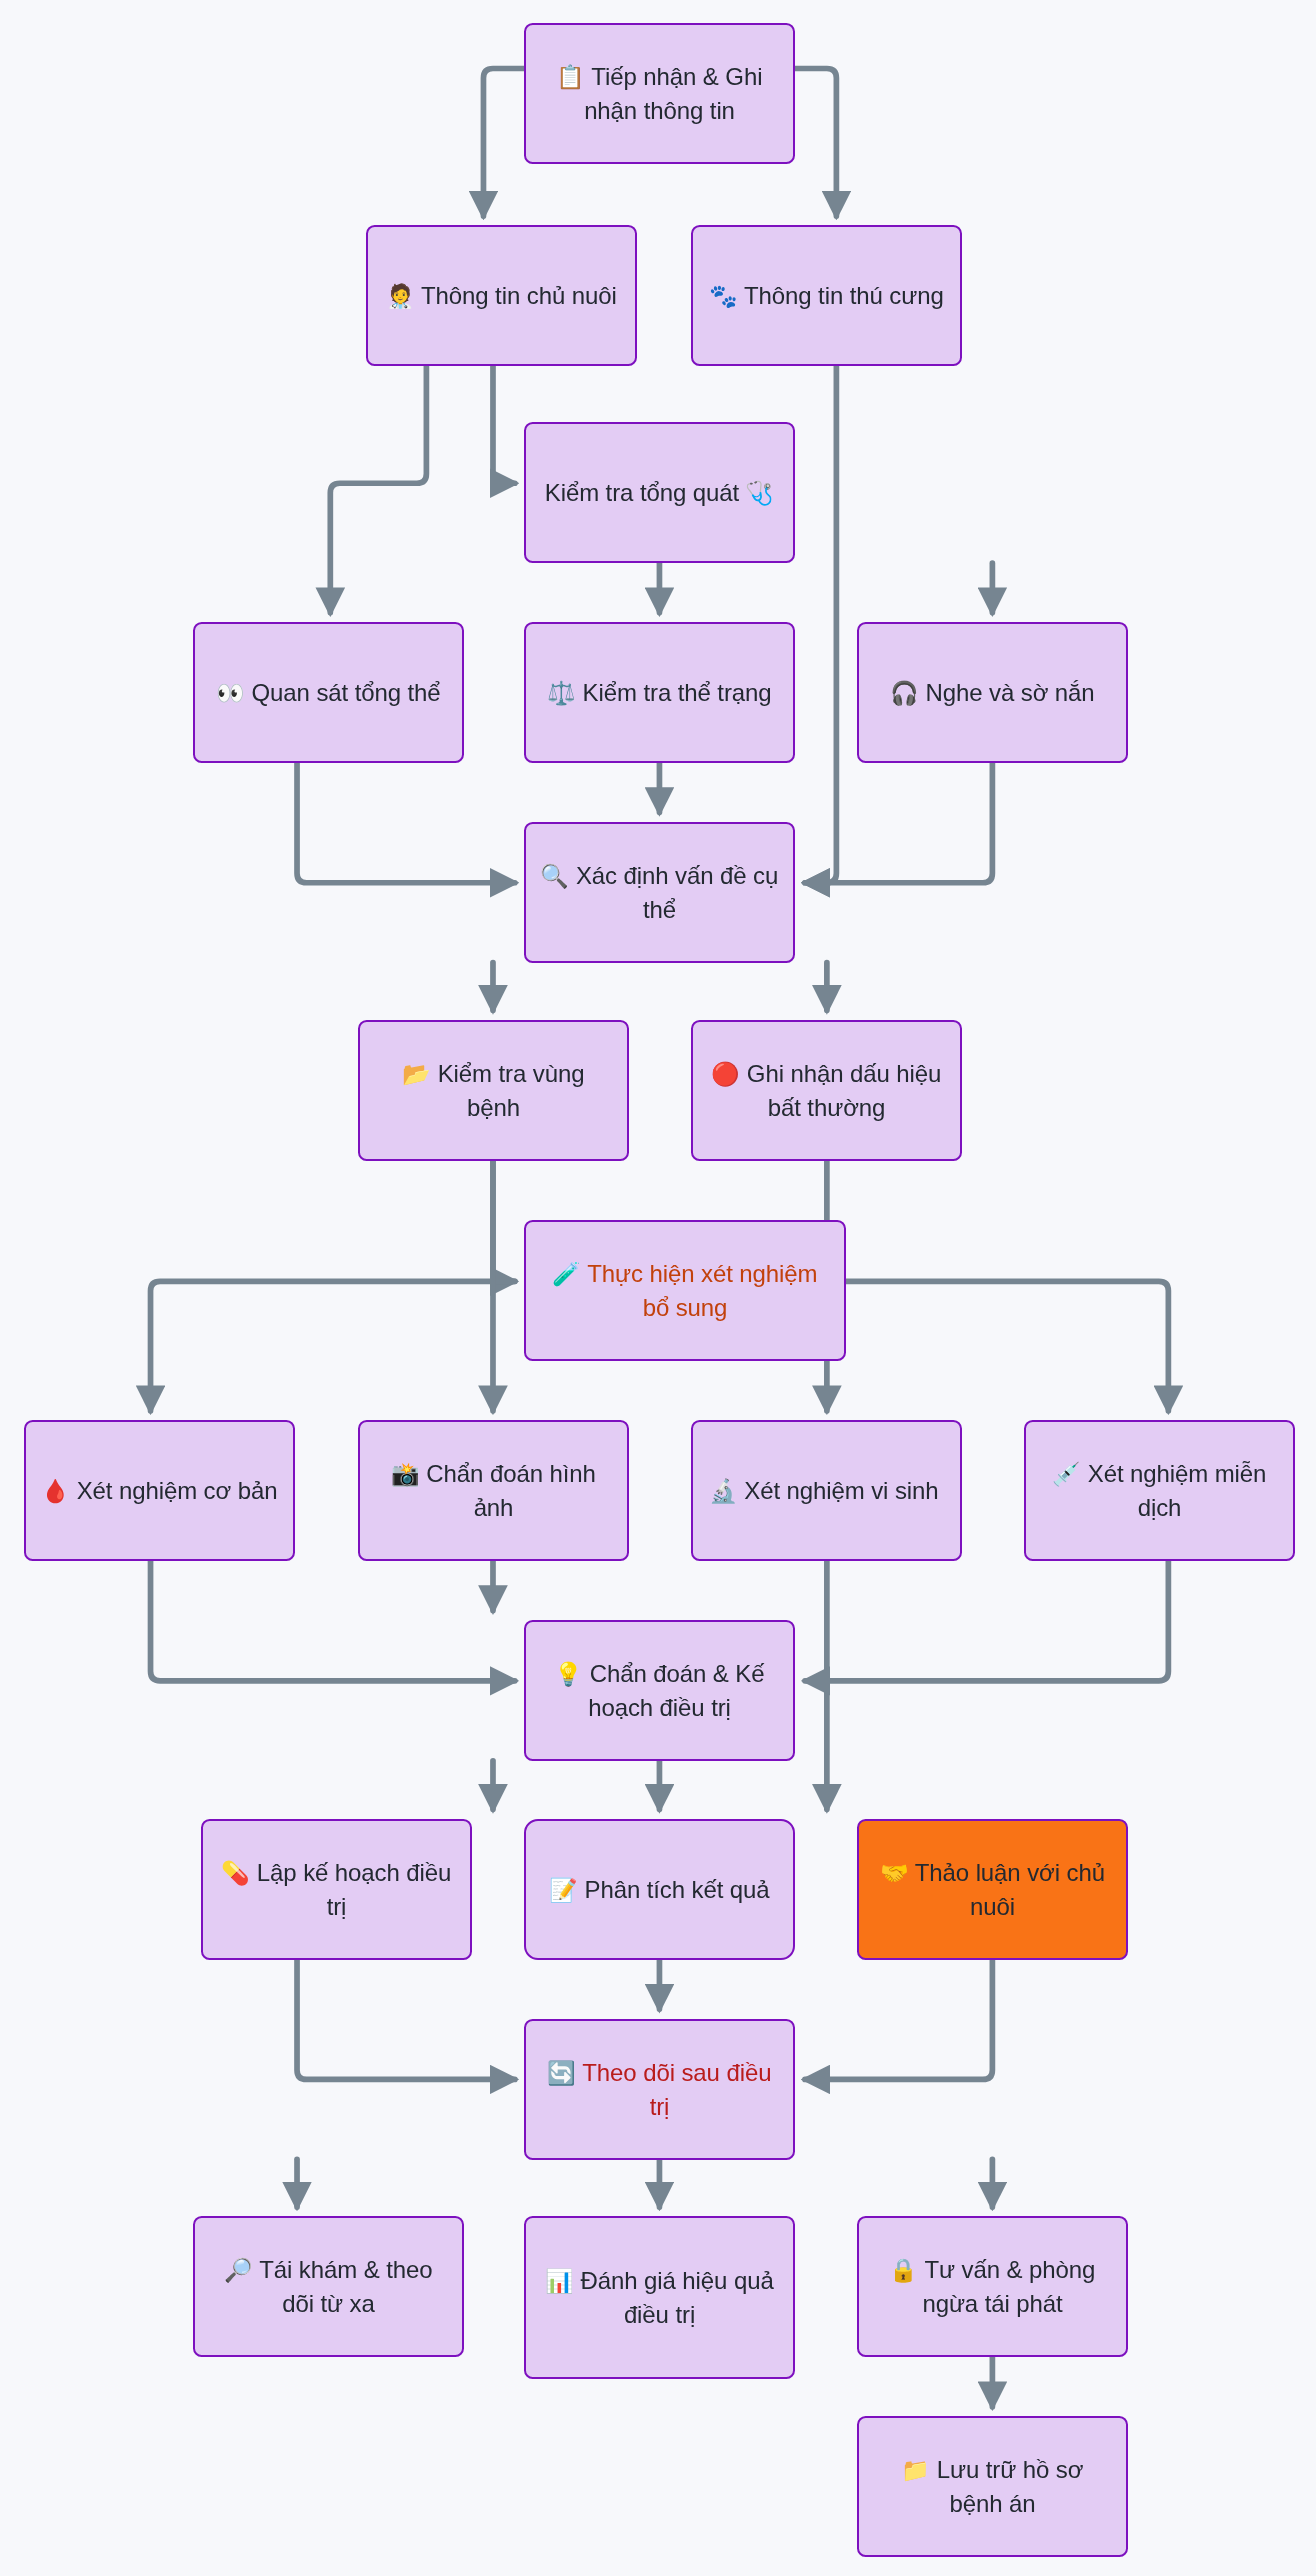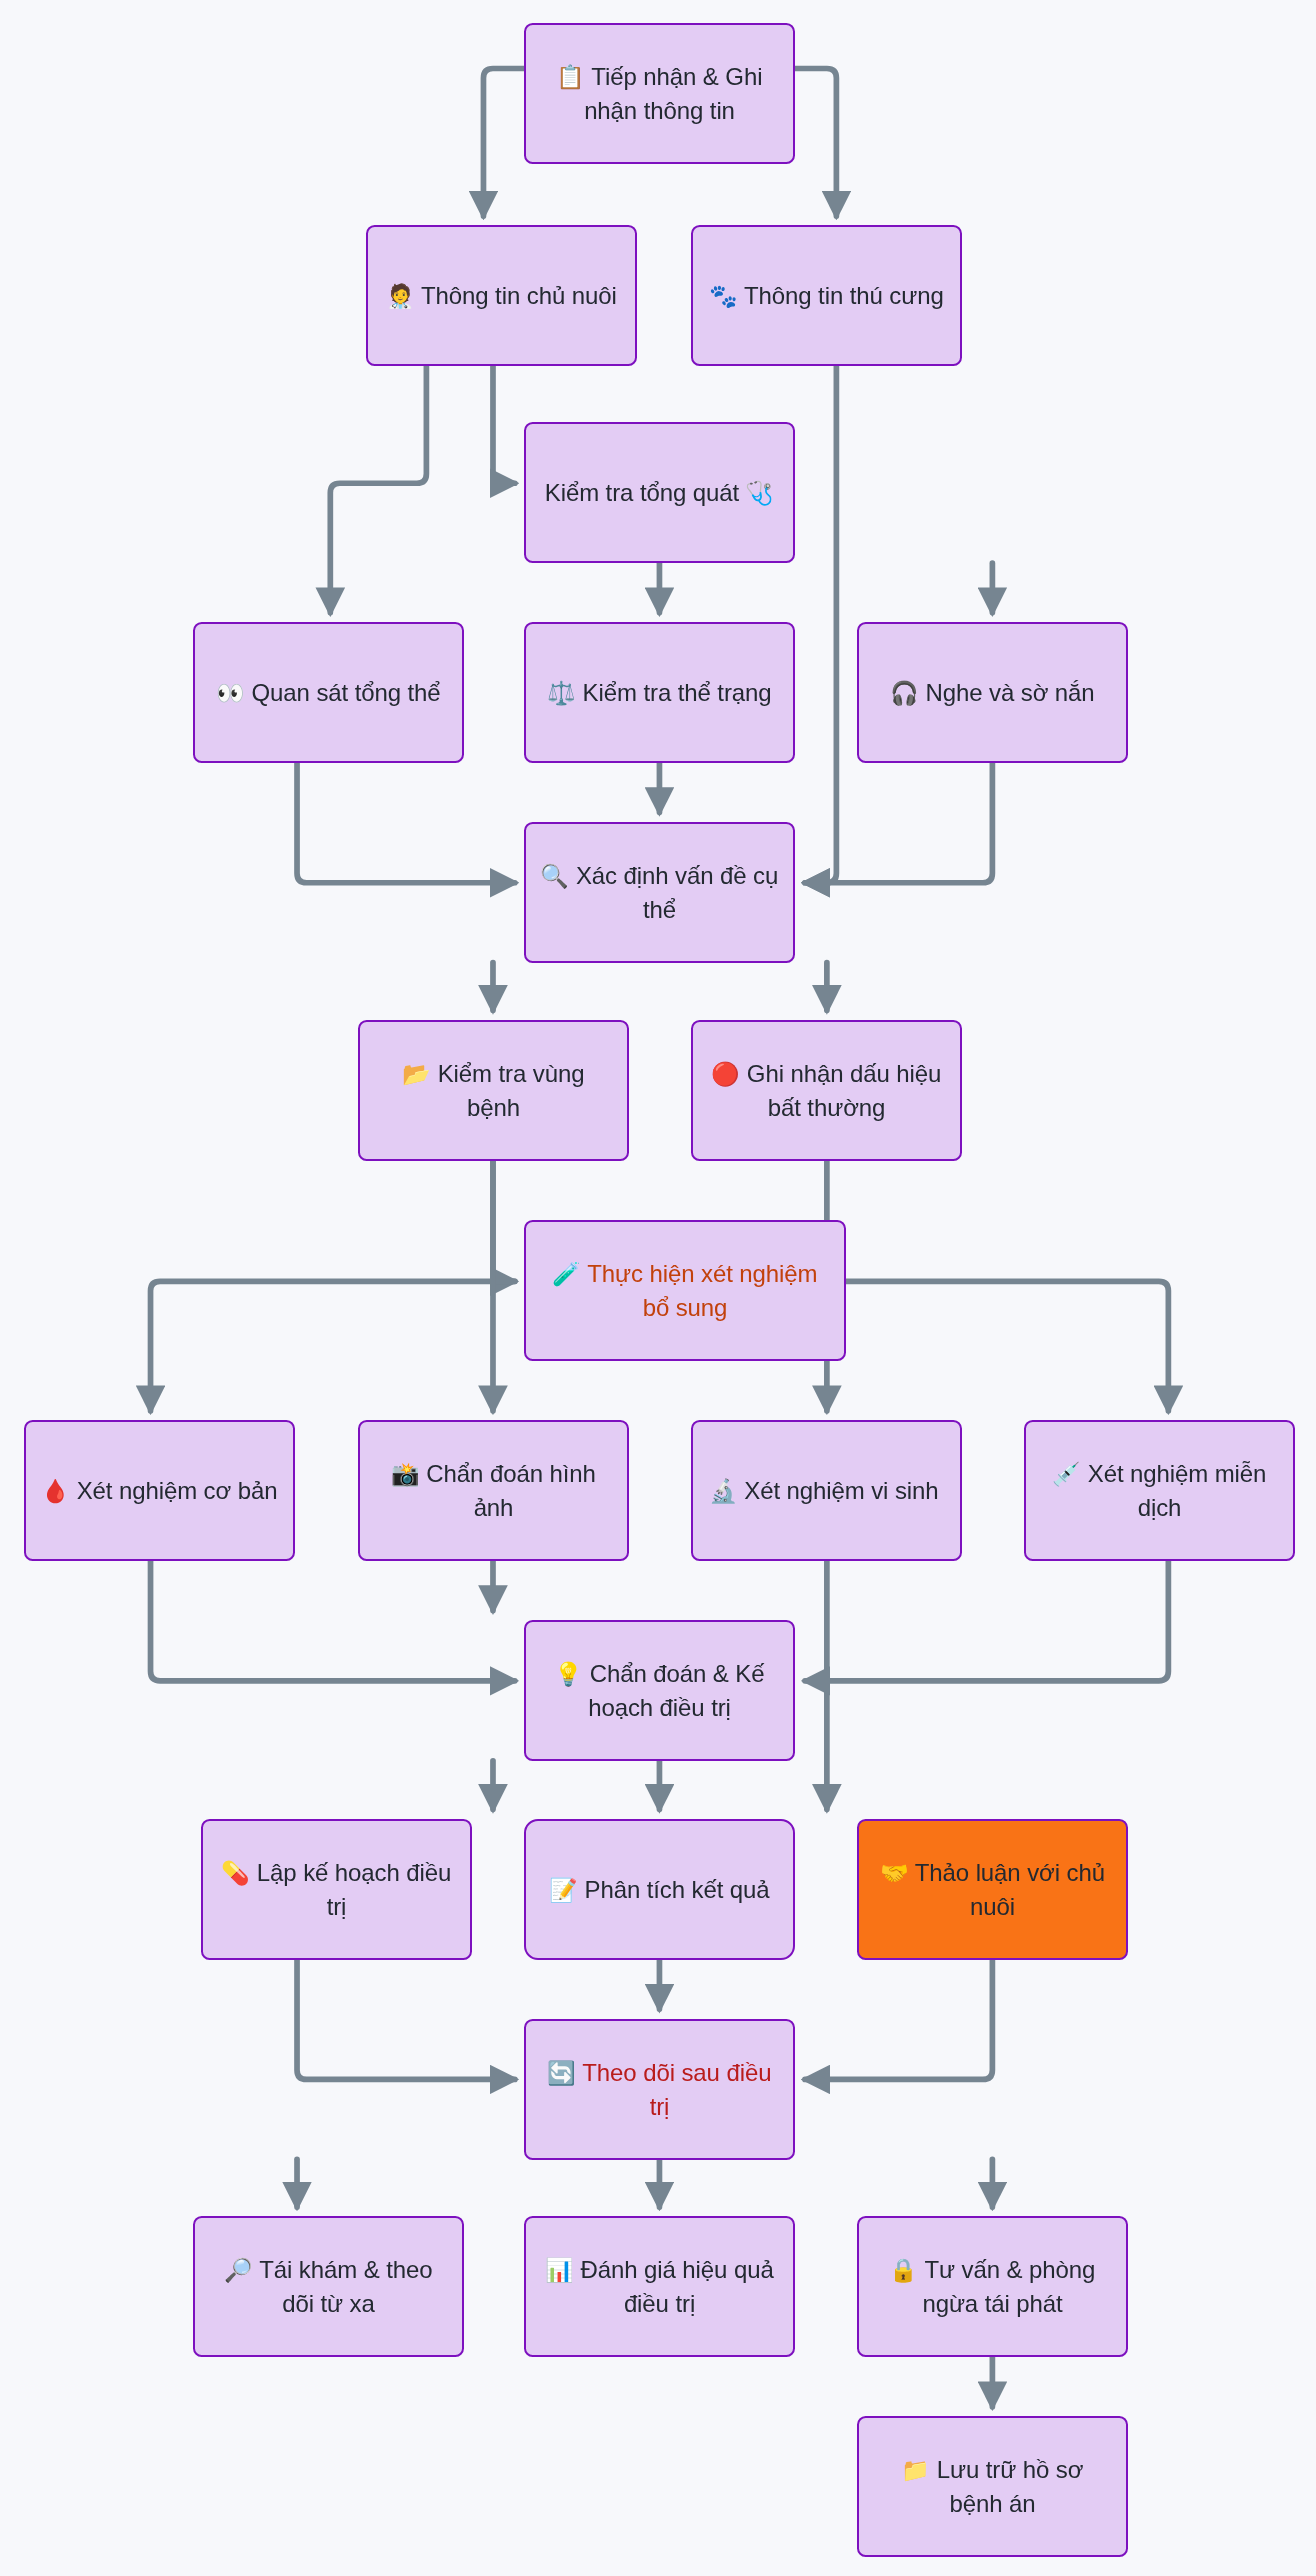--- a/index.html
+++ b/index.html
@@ -129,21 +129,21 @@
     </div>
     <div class="node" style="left: 857px; top: 1819px; width: 271px; height: 141px; background: #f97316; border-color: rgb(125, 16, 191); color: rgb(35, 41, 49);">
       <span class="lbl"><span class="emo">🤝</span> <span>Thảo luận với chủ nuôi</span></span>
     </div>
     <div class="node" style="left: 524px; top: 2019px; width: 271px; height: 141px; background: rgb(227, 204, 244); border-color: rgb(125, 16, 191); color: #b91c1c;">
       <span class="lbl"><span class="emo">🔄</span> <span>Theo dõi sau điều trị</span></span>
     </div>
     <div class="node" style="left: 193px; top: 2216px; width: 271px; height: 141px; background: rgb(227, 204, 244); border-color: rgb(125, 16, 191); color: rgb(35, 41, 49);">
       <span class="lbl"><span class="emo">🔎</span> <span>Tái khám &amp; theo dõi từ xa</span></span>
     </div>
-    <div class="node" style="left: 524px; top: 2216px; width: 271px; height: 141px; background: rgb(227, 204, 244); border-color: rgb(125, 16, 191); color: rgb(35, 41, 49);">
+    <div class="node" style="left: 524px; top: 2216px; width: 271px; height: 163px; background: rgb(227, 204, 244); border-color: rgb(125, 16, 191); color: rgb(35, 41, 49);">
       <span class="lbl"><span class="emo">📊</span> <span>Đánh giá hiệu quả điều trị</span></span>
     </div>
     <div class="node" style="left: 857px; top: 2216px; width: 271px; height: 141px; background: rgb(227, 204, 244); border-color: rgb(125, 16, 191); color: rgb(35, 41, 49);">
       <span class="lbl"><span class="emo">🔒</span> <span>Tư vấn &amp; phòng ngừa tái phát</span></span>
     </div>
     <div class="node" style="left: 857px; top: 2416px; width: 271px; height: 141px; background: rgb(227, 204, 244); border-color: rgb(125, 16, 191); color: rgb(35, 41, 49);">
       <span class="lbl"><span class="emo">📁</span> <span>Lưu trữ hồ sơ bệnh án</span></span>
     </div>
   </div>
 

